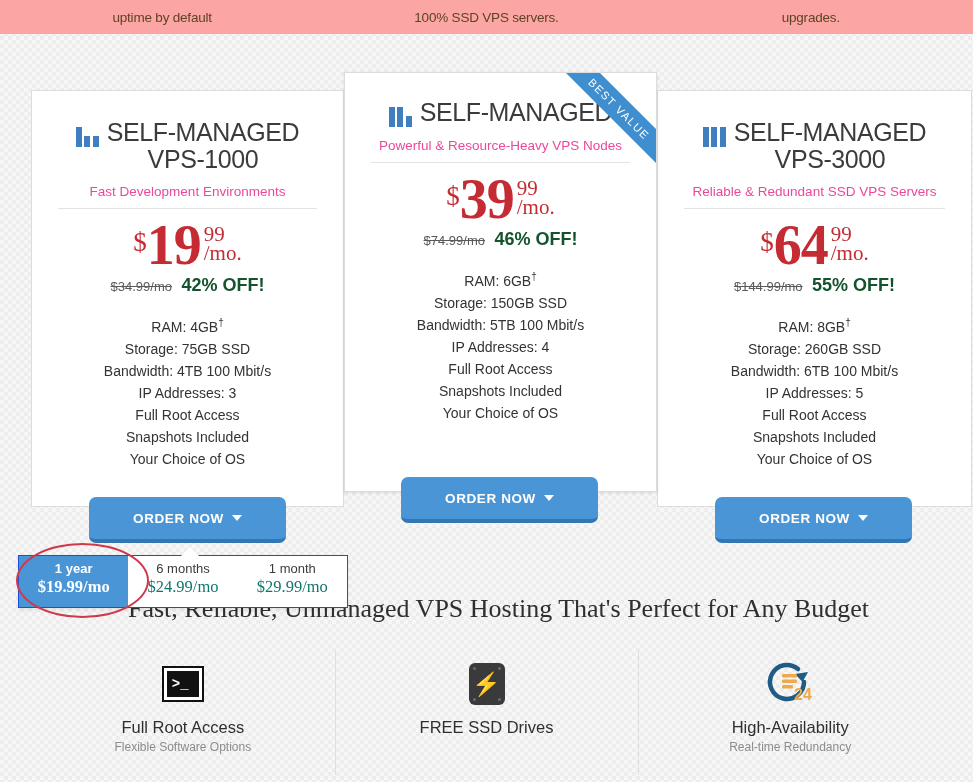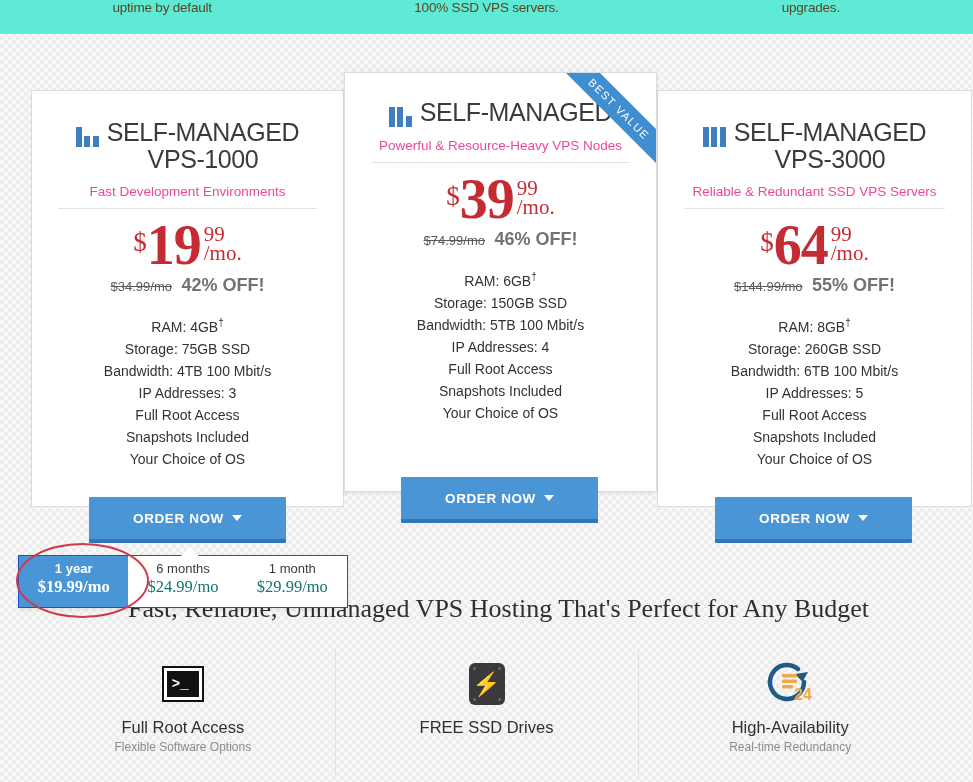--- a/index.html
+++ b/index.html
@@ -20,22 +20,23 @@
     background-position: 0 0, 4px 4px;
     position: relative;
   }
 
   
   .topbar {
     position: absolute;
     top: 0; left: 0;
     width: 973px;
     height: 34px;
-    background: #5eead4;
-    display: flex;
+    background: #fca5a5;
+    display: flex;
+    align-items: center;
   }
   .topbar-col {
     flex: 1;
     text-align: center;
     font-size: 13.5px;
     color: #5d4420;
     font-family: "Liberation Sans", sans-serif;
     letter-spacing: -0.2px;
   }
 
@@ -136,21 +137,21 @@
     font-family: "Liberation Sans", sans-serif;
   }
   .strike-old {
     font-size: 13px;
     color: #5a5a5a;
     text-decoration: line-through;
   }
   .strike-off {
     font-size: 18px;
     font-weight: 700;
-    color: #737373;
+    color: #14532d;
     margin-left: 5px;
   }
 
   .features {
     margin-top: 16px;
     font-size: 14px;
     line-height: 22px;
     color: #333333;
     font-family: "Liberation Sans", sans-serif;
   }
@@ -181,21 +182,21 @@
     top: 24px;
   }
 
   
   .order-btn {
     position: absolute;
     width: 197px;
     height: 46px;
     background: #4a95d6;
     border-bottom: 4px solid #3277b3;
-    border-radius: 1px;
+    border-radius: 7px;
     color: #ffffff;
     font-size: 13.5px;
     font-weight: 700;
     letter-spacing: 0.6px;
     display: flex;
     align-items: center;
     justify-content: center;
     gap: 8px;
     cursor: pointer;
     z-index: 6;

